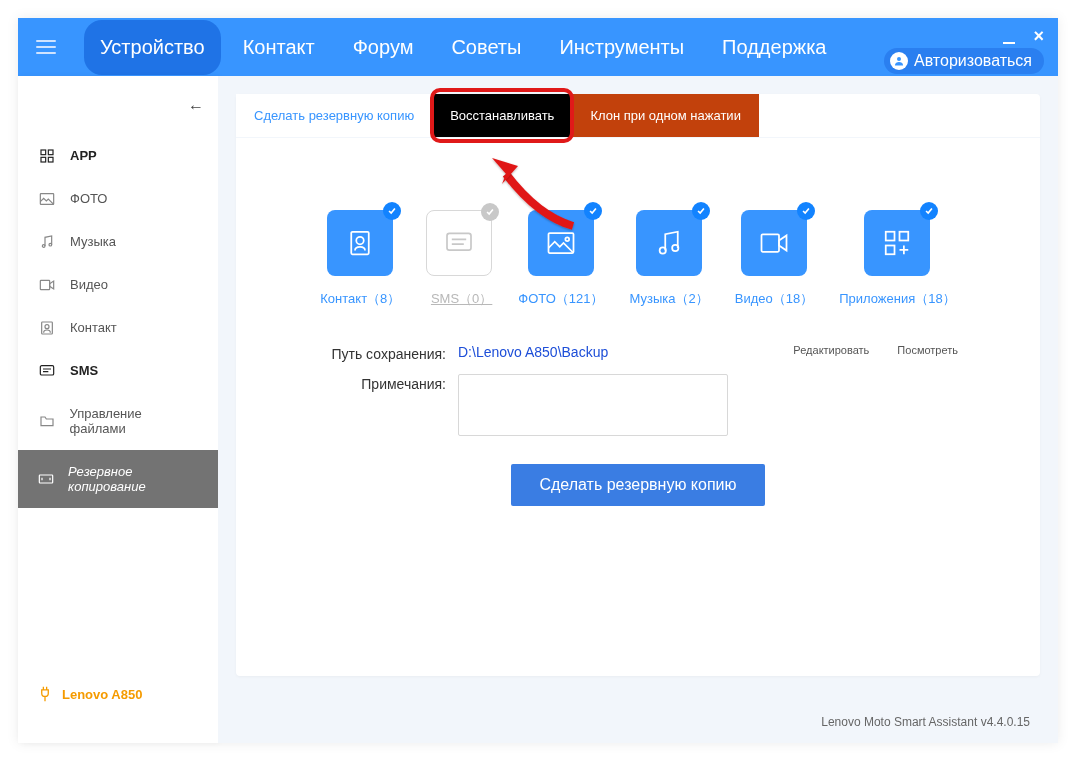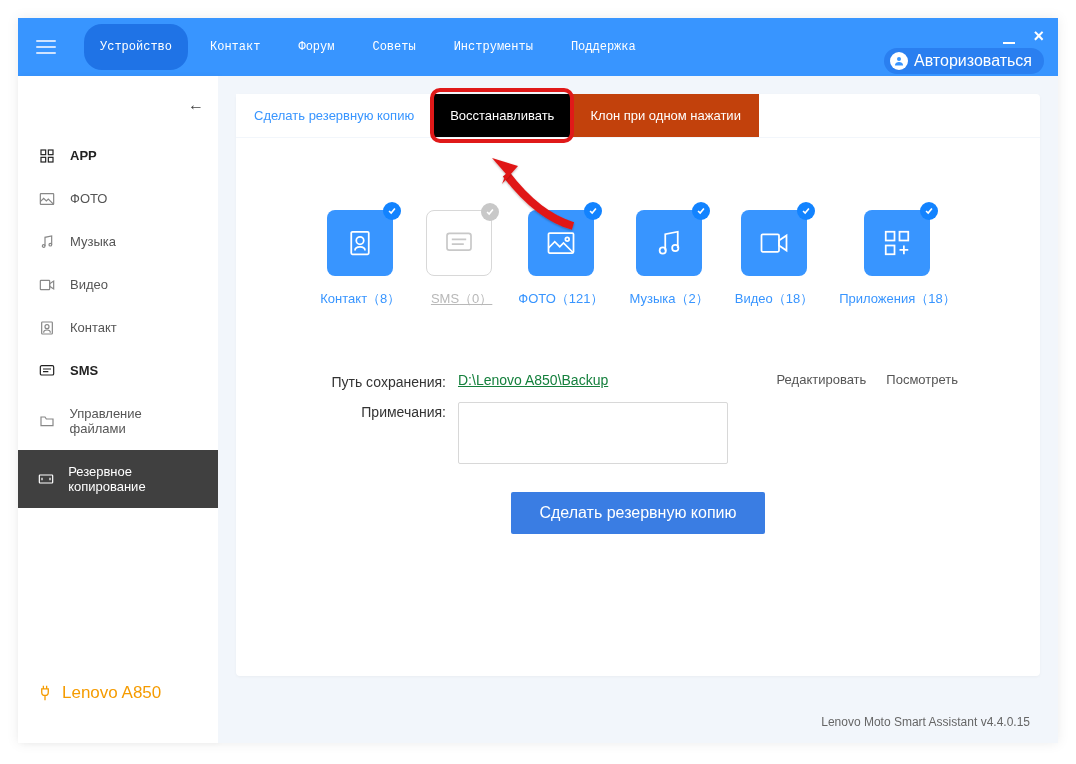--- a/index.html
+++ b/index.html
@@ -3,41 +3,41 @@
 <meta charset="utf-8">
 <style>
 * { box-sizing: border-box; margin: 0; padding: 0; font-family: Arial, sans-serif; }
 body { background: #fff; width: 1076px; height: 764px; position: relative; overflow: hidden; }
 .window { width: 1040px; height: 725px; margin: 18px auto 0; background: #fff; box-shadow: 0 0 12px rgba(0,0,0,0.08); position: relative; }
 
 .titlebar { height: 58px; background: #3895ff; display: flex; align-items: center; padding: 0 18px; position: relative; }
 .hamburger { width: 20px; height: 14px; display: flex; flex-direction: column; justify-content: space-between; cursor: pointer; margin-right: 28px; }
 .hamburger span { height: 2px; background: #cfe3ff; border-radius: 1px; }
 .nav { display: flex; gap: 6px; align-items: center; }
-.nav-item { color: #fff; font-size: 12px; padding: 16px 16px; border-radius: 18px; cursor: pointer; font-family: Liberation Mono, monospace; }
+.nav-item { color: #fff; font-size: 20px; padding: 16px 16px; border-radius: 18px; cursor: pointer; }
 .nav-item.active { background: #1f73e6; }
 .win-controls { position: absolute; right: 14px; top: 8px; display: flex; gap: 18px; color: #fff; font-size: 16px; }
 .win-min { width: 12px; height: 2px; background: #fff; margin-top: 16px; }
 .win-close { font-size: 18px; cursor: pointer; font-weight: bold; }
 .login-pill { position: absolute; right: 14px; top: 30px; background: #2a7ff0; color: #fff; border-radius: 14px; padding: 4px 12px 4px 6px; display: flex; align-items: center; gap: 6px; font-size: 16px; cursor: pointer; }
 .avatar-icon { width: 18px; height: 18px; background: #fff; border-radius: 50%; display: flex; align-items: center; justify-content: center; }
 .avatar-icon svg { width: 12px; height: 12px; }
 
 .body-row { display: flex; height: calc(100% - 58px); }
 .sidebar { width: 200px; background: #fff; border-right: 0; padding-top: 16px; position: relative; box-shadow: 2px 0 6px rgba(0,0,0,0.04); }
 .sidebar-back { position: absolute; right: 14px; top: 20px; font-size: 16px; color: #444; cursor: pointer; }
 .side-items { margin-top: 42px; }
 .side-item { display: flex; align-items: center; gap: 14px; padding: 14px 20px; font-size: 13px; color: #555; cursor: pointer; }
 .side-item.bold { font-weight: 700; color: #222; }
-.side-item.active { background: #404040; color: #fff; }
+.side-item.active { background: #737373; color: #fff; font-style: italic; }
 .side-icon { width: 18px; height: 14px; display: flex; align-items: center; justify-content: center; }
 .side-icon svg { stroke: #888; }
 .side-item.active .side-icon svg { stroke: #fff; }
 .side-item.bold .side-icon svg { stroke: #222; }
-.device-footer { position: absolute; bottom: 40px; left: 20px; display: flex; align-items: center; gap: 10px; color: #f59b00; font-size: 17px; font-weight: 400; }
+.device-footer { position: absolute; bottom: 40px; left: 20px; display: flex; align-items: center; gap: 10px; color: #f59b00; font-size: 13px; font-weight: 700; }
 
 .content { flex: 1; background: #f2f6fb; padding: 18px; position: relative; }
 .panel { background: #fff; border-radius: 4px; height: 582px; box-shadow: 0 1px 3px rgba(0,0,0,0.04); position: relative; }
 .subtabs { display: flex; height: 44px; border-bottom: 1px solid #f2f6fb; }
 .subtab { padding: 0 18px; display: flex; align-items: center; font-size: 13px; color: #3895ff; cursor: pointer; background: #fff; }
 .subtab.active { background: #000000; color: #fff; }
 .subtab.highlight { position: relative; }
 .highlight-ring { position: absolute; border: 4px solid #e01919; border-radius: 10px; pointer-events: none; left: -2px; top: -6px; right: -2px; bottom: -6px; }
 
 .cards { display: flex; gap: 26px; justify-content: center; margin-top: 72px; }
@@ -46,25 +46,25 @@
 .card-box.blue { background: #3895ff; }
 .card-box.gray { background: #fff; border: 1px solid #d8d8d8; }
 .card-check { position: absolute; top: -8px; right: -8px; width: 18px; height: 18px; border-radius: 50%; display: flex; align-items: center; justify-content: center; }
 .card-check.on { background: #1283ff; }
 .card-check.off { background: #c8c8c8; }
 .card-label { margin-top: 14px; font-size: 13px; color: #3895ff; }
 .card-label.gray { color: #b8b8b8; text-decoration: underline; }
 .card-count { color: #3895ff; }
 .card-count.gray { color: #b8b8b8; }
 
-.form { margin: 64px auto 0; width: 640px; }
+.form { margin: 36px auto 0; width: 640px; }
 .form-row { display: flex; align-items: flex-start; margin-bottom: 12px; font-size: 14px; }
 .form-label { width: 140px; text-align: right; padding-right: 12px; color: #333; padding-top: 2px; }
-.path-value { color: #15803d; text-decoration: underline; }
-.form-actions { display: flex; gap: 20px; margin-left: auto; font-size: 13px; color: #555; text-align: center; }
+.path-value { color: #1d4ed8; }
+.form-actions { display: flex; gap: 28px; margin-left: auto; font-size: 11px; color: #555; text-align: center; }
 .notes-box { width: 270px; height: 62px; border: 1px solid #d8d8d8; border-radius: 2px; resize: none; padding: 6px; font-size: 13px; }
 
 .big-btn { display: block; margin: 28px auto 0; background: #3a7de3; color: #fff; border: none; padding: 12px 28px; font-size: 16px; border-radius: 2px; cursor: pointer; }
 
 .footer { position: absolute; right: 28px; bottom: 14px; font-size: 12px; color: #666; }
 
 .arrow-annot { position: absolute; left: 460px; top: 138px; pointer-events: none; }
 </style>
 </head>
 <body>

